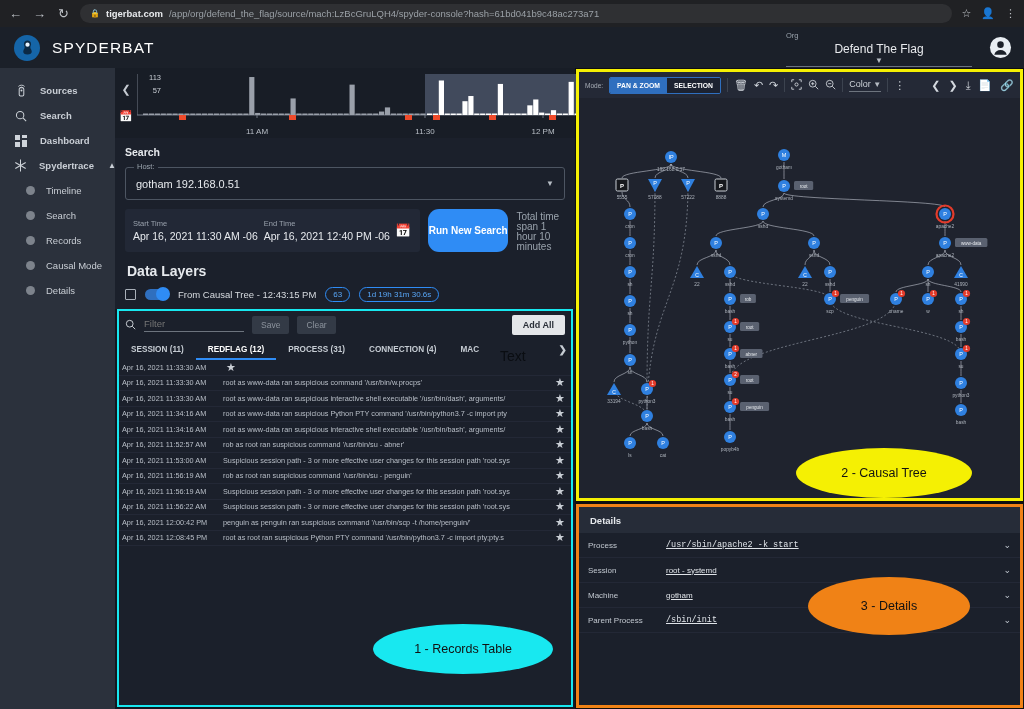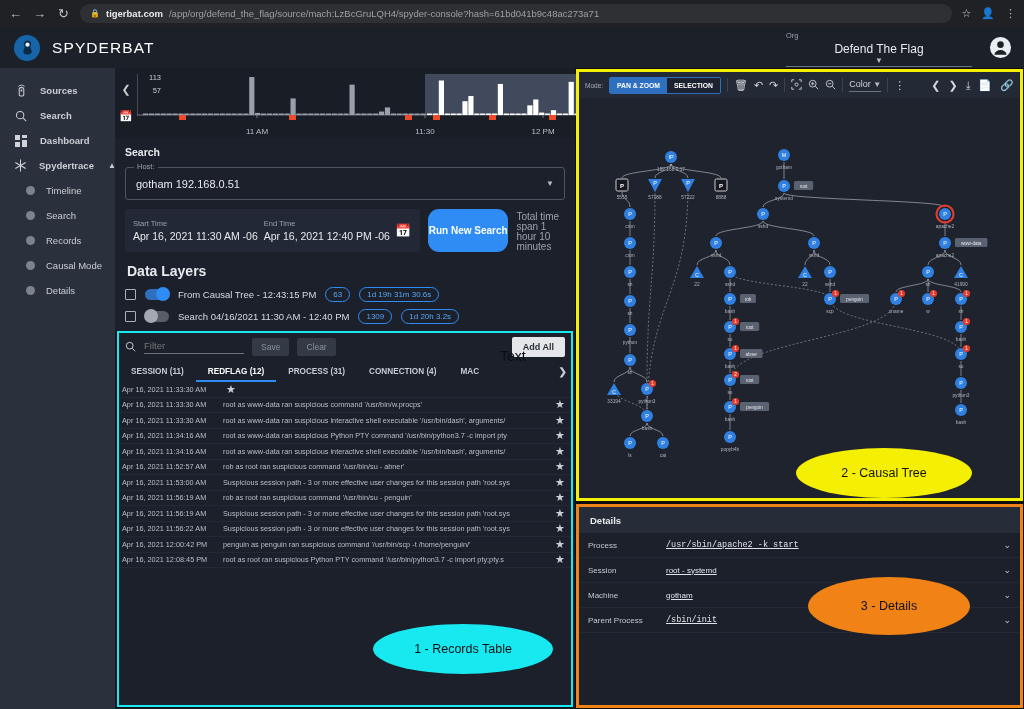--- a/index.html
+++ b/index.html
@@ -417,27 +417,20 @@
       </div>
       <div class="dl-title">Data Layers</div>
 
       <div class="dl-row">
         <span class="cbx"></span>
         <span class="toggle on"></span>
         <span class="dl-label">From Causal Tree - 12:43:15 PM</span>
         <span class="pill">63</span>
         <span class="pill">1d 19h 31m 30.6s</span>
       </div>
-      <div class="dl-row">
-        <span class="cbx"></span>
-        <span class="toggle off"></span>
-        <span class="dl-label">Search 04/16/2021 11:30 AM - 12:40 PM</span>
-        <span class="pill">1309</span>
-        <span class="pill">1d 20h 3.2s</span>
-      </div>
     </div>
 
     <div class="records">
       <div class="filter-bar">
         <span class="srch-ico">
           <svg width="11" height="11" viewBox="0 0 14 14">
               <circle cx="6" cy="6" r="4.3" fill="none" stroke="#cfd4da" stroke-width="1.2"></circle>
               <path d="M9.3 9.3L13 13" stroke="#cfd4da" stroke-width="1.2"></path>
             </svg>
         </span>

